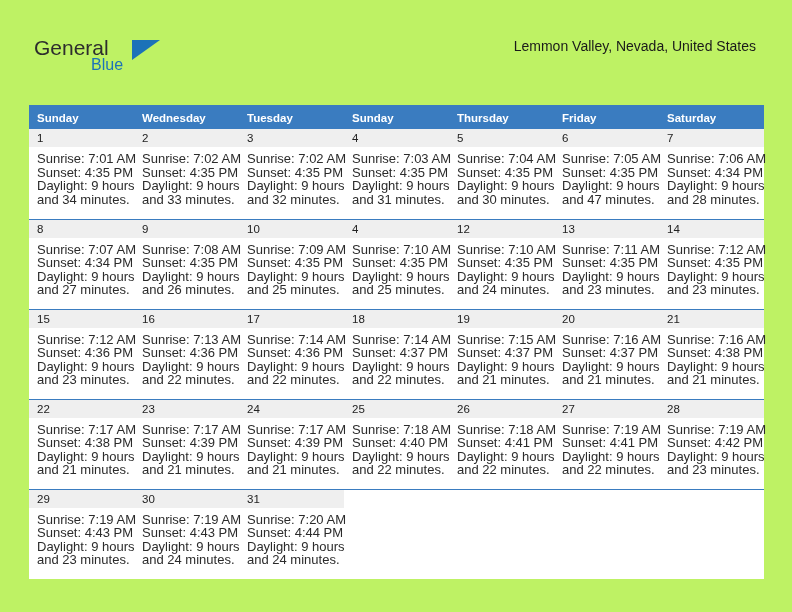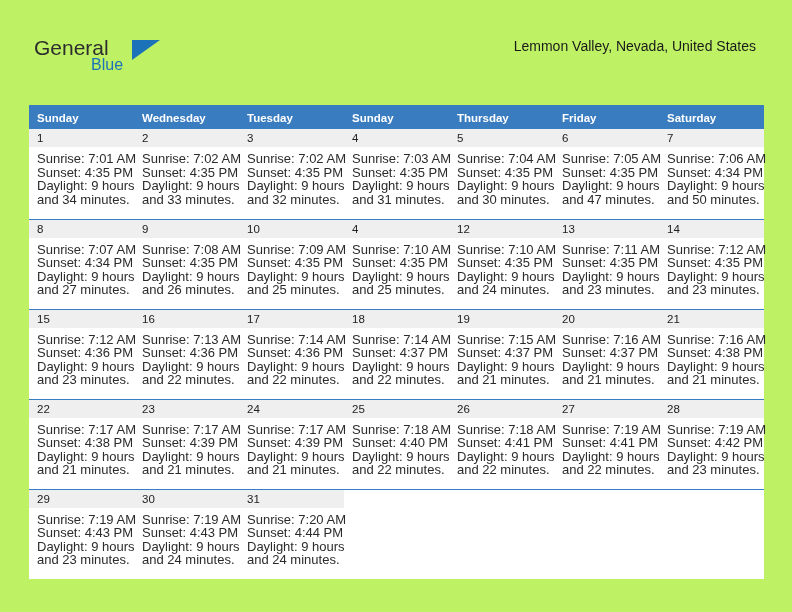--- a/index.html
+++ b/index.html
@@ -213,21 +213,21 @@
                 <div>Daylight: 9 hours</div>
                 <div>and 47 minutes.</div>
               </div>
             </td>
             <td class="daycell">
               <div class="daynum">7</div>
               <div class="dayinfo">
                 <div>Sunrise: 7:06 AM</div>
                 <div>Sunset: 4:34 PM</div>
                 <div>Daylight: 9 hours</div>
-                <div>and 50 minutes.</div>
+                <div>and 28 minutes.</div>
               </div>
             </td>
           </tr>
           <tr class="week-row">
             <td class="daycell">
               <div class="daynum">8</div>
               <div class="dayinfo">
                 <div>Sunrise: 7:07 AM</div>
                 <div>Sunset: 4:34 PM</div>
                 <div>Daylight: 9 hours</div>

